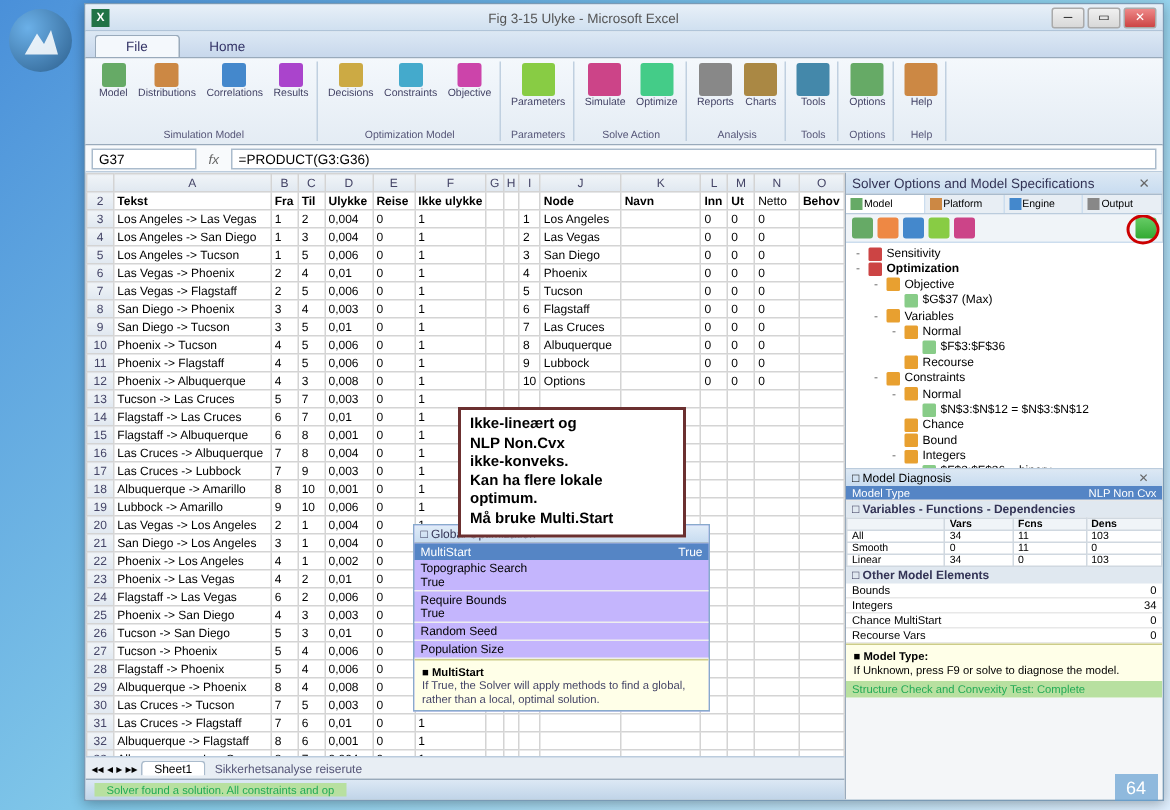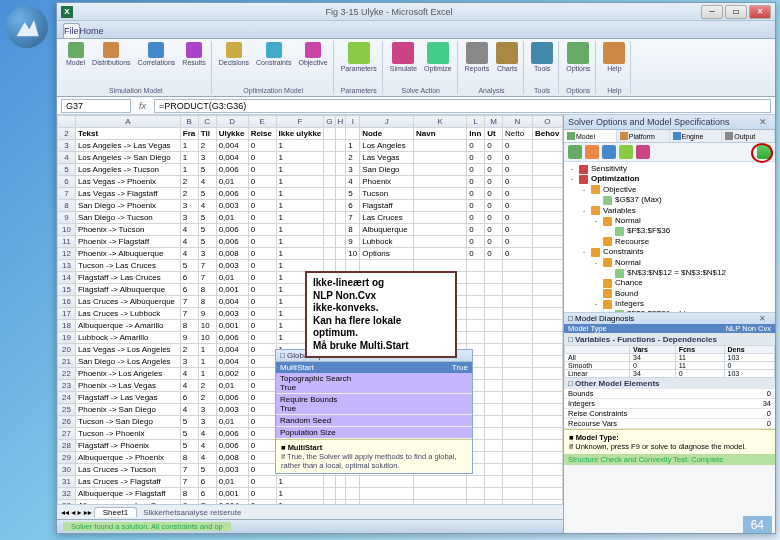--- a/index.html
+++ b/index.html
@@ -7,21 +7,21 @@
   .logo-badge { position: absolute; top: 6px; left: 6px; width: 42px; height: 42px; border-radius: 50%; background: radial-gradient(circle at 30% 30%, #6bb0e8, #2c5f8d); z-index: 100; display: flex; align-items: center; justify-content: center; }
   .logo-badge svg { width: 28px; height: 28px; }
   .excel-window { position: absolute; top: 2px; left: 56px; right: 4px; bottom: 6px; background: #fff; border: 1px solid #7a9ab5; display: flex; flex-direction: column; font-size: 9px; box-shadow: 0 2px 8px rgba(0,0,0,0.3); }
   .titlebar { height: 18px; background: linear-gradient(#e8f0f8, #d0e0f0); display: flex; align-items: center; padding: 0 4px; border-bottom: 1px solid #b0c4d8; }
   .titlebar .excel-icon { width: 12px; height: 12px; background: #217346; color: #fff; font-size: 8px; font-weight: bold; display: flex; align-items: center; justify-content: center; margin-right: 4px; }
   .titlebar .title { flex: 1; text-align: center; color: #555; font-size: 9px; }
   .win-controls { display: flex; gap: 2px; }
   .win-btn { width: 22px; height: 14px; background: linear-gradient(#f0f0f0,#d8d8d8); border: 1px solid #aaa; border-radius: 2px; font-size: 8px; display: flex; align-items: center; justify-content: center; cursor: pointer; }
   .win-btn.close { background: linear-gradient(#e88,#c44); color: #fff; }
   .ribbon-tabs { height: 18px; background: linear-gradient(#dce8f4,#c8d8ec); display: flex; align-items: flex-end; padding: 0 6px; border-bottom: 1px solid #9ab; font-size: 9px; }
-  .ribbon-tabs .tab { padding: 2px 0; cursor: pointer; color: #336; }
+  .ribbon-tabs .tab { padding: 2px 20px; cursor: pointer; color: #336; }
   .ribbon-tabs .tab.active { background: #f4f8fc; border: 1px solid #9ab; border-bottom: none; border-radius: 3px 3px 0 0; }
   .ribbon { height: 58px; background: linear-gradient(#f4f8fc,#e4ecf4); border-bottom: 1px solid #9ab; display: flex; padding: 2px 4px; gap: 2px; }
   .ribbon-group { display: flex; flex-direction: column; border-right: 1px solid #c0d0e0; padding: 0 3px; }
   .ribbon-group .icons { flex: 1; display: flex; gap: 3px; align-items: flex-start; flex-wrap: wrap; }
   .ribbon-group .label { font-size: 7px; color: #557; text-align: center; padding-top: 1px; }
   .ribbon-btn { display: flex; flex-direction: column; align-items: center; gap: 1px; padding: 1px 2px; cursor: pointer; border-radius: 2px; }
   .ribbon-btn .ico { width: 16px; height: 16px; border-radius: 2px; }
   .ribbon-btn .lbl { font-size: 7px; color: #446; }
   .ribbon-btn.big .ico { width: 22px; height: 22px; }
   .formula-bar { height: 18px; display: flex; align-items: center; border-bottom: 1px solid #bcd; background: #f8fafc; padding: 0 4px; gap: 8px; }
@@ -1082,21 +1082,21 @@
           <div id="other-rows">
               <div class="diag-row">
                 <span>Bounds</span>
                 <span>0</span>
               </div>
               <div class="diag-row">
                 <span>Integers</span>
                 <span>34</span>
               </div>
               <div class="diag-row">
-                <span>Reise Constraints</span>
+                <span>Chance MultiStart</span>
                 <span>0</span>
               </div>
               <div class="diag-row">
                 <span>Recourse Vars</span>
                 <span>0</span>
               </div>
             </div>
           <div style="background:#ffffe8;padding:3px 5px;border-top:1px solid #cc8">
             <b>■ <span>Model Type:</span></b><br>
             <span>If Unknown, press F9 or solve to diagnose the model.</span>

